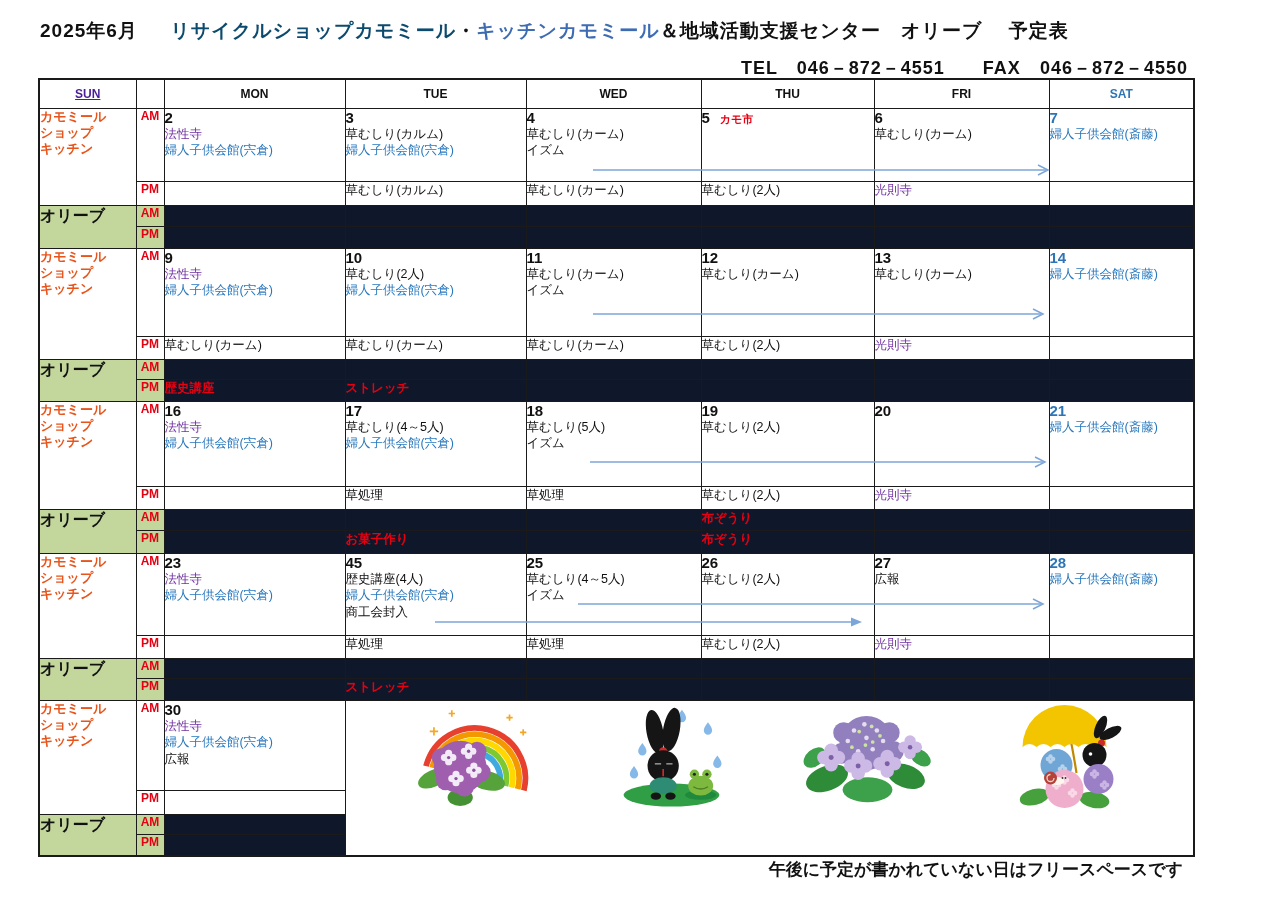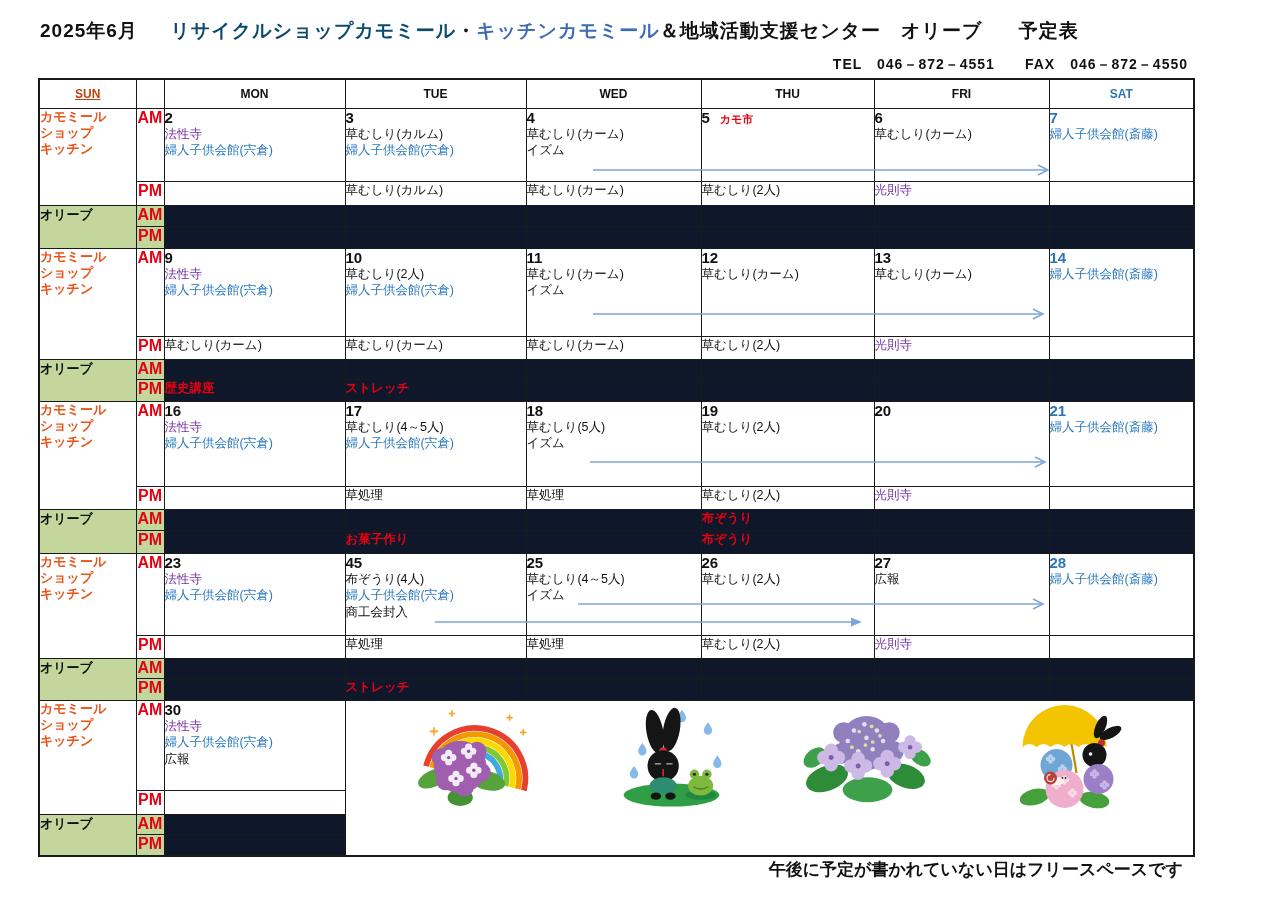--- a/index.html
+++ b/index.html
@@ -1,33 +1,33 @@
 <!DOCTYPE html>
 <html><head>
 <meta charset="utf-8">
 <style>
   html,body{margin:0;padding:0;background:#fff;}
   body{width:1280px;height:905px;position:relative;overflow:hidden;
        font-family:"Liberation Sans","DejaVu Sans",sans-serif;color:#111;}
   .page-title{position:absolute;left:40px;top:18px;font-size:19px;font-weight:bold;
               letter-spacing:1px;white-space:nowrap;}
   .t-red{color:#0c4a6e;} .t-blue{color:#3e6cb3;}
-  .t-suffix{margin-left:30px;}
+  .t-suffix{margin-left:20px;}
   .contact{position:absolute;left:38px;top:56px;width:1150px;text-align:right;
-           font-size:14px;font-weight:bold;letter-spacing:1px;}
+           font-size:18px;font-weight:bold;letter-spacing:1px;}
   .cal-wrap{position:absolute;left:38px;top:78px;}
   table.cal{border-collapse:collapse;table-layout:fixed;border:2px solid #1a1a1a;}
   table.cal th,table.cal td{border:1px solid #1a1a1a;padding:0;vertical-align:top;overflow:hidden;}
   table.cal th{font-size:12px;font-weight:bold;text-align:center;vertical-align:middle;background:#fff;}
-  th.h-red{color:#c2410c;text-decoration:underline;} th.h-blue{color:#2e75b6;}
+  th.h-red{color:#4c1d95;text-decoration:underline;} th.h-blue{color:#2e75b6;}
   td.lbl-cam{vertical-align:middle;padding:2px 5px;background:#fff;}
   td.lbl-cam div{color:#e8541a;font-weight:bold;font-size:13px;line-height:1.25;}
   td.lbl-olive{vertical-align:middle;padding:2px 5px;background:#c3d69b;
-               font-weight:bold;font-size:13px;color:#111;}
-  td.ampm{vertical-align:middle;text-align:center;color:#e60012;font-weight:bold;font-size:16px;background:#fff;}
+               font-weight:bold;font-size:16px;color:#111;}
+  td.ampm{vertical-align:middle;text-align:center;color:#e60012;font-weight:bold;font-size:12px;background:#fff;}
   td.green{background:#c3d69b;}
   td.cell{padding:1px 4px;font-size:12.5px;line-height:1.32;background:#fff;}
   td.cell.green{background:#0f172a;}
   .numrow{font-size:15px;font-weight:bold;line-height:1.15;}
   .num-sat{color:#2e75b6;}
   .day-tag{color:#e60012;font-size:11px;font-weight:bold;margin-left:10px;}
   .line{white-space:nowrap;}
   .c-black{color:#111;} .c-blue{color:#2878be;} .c-purple{color:#7030a0;} .c-red{color:#e60012;font-weight:bold;}
   td.cross{background-image:linear-gradient(to top right,
      transparent calc(50% - 0.9px), #1a1a1a calc(50% - 0.9px) calc(50% + 0.9px), transparent calc(50% + 0.9px));}
@@ -305,21 +305,21 @@
             <div>キッチン</div>
           </td>
           <td class="ampm">AM</td>
           <td class="cell am">
             <div class="numrow"><span class="">23</span></div>
             <div class="line c-purple">法性寺</div>
             <div class="line c-blue">婦人子供会館(宍倉)</div>
           </td>
           <td class="cell am">
             <div class="numrow"><span class="">45</span></div>
-            <div class="line c-black">布ぞうり(4人)</div>
+            <div class="line c-black">歴史講座(4人)</div>
             <div class="line c-blue">婦人子供会館(宍倉)</div>
             <div class="line c-black">商工会封入</div>
           </td>
           <td class="cell am">
             <div class="numrow"><span class="">25</span></div>
             <div class="line c-black">草むしり(4～5人)</div>
             <div class="line c-black">イズム</div>
           </td>
           <td class="cell am">
             <div class="numrow"><span class="">26</span></div>

